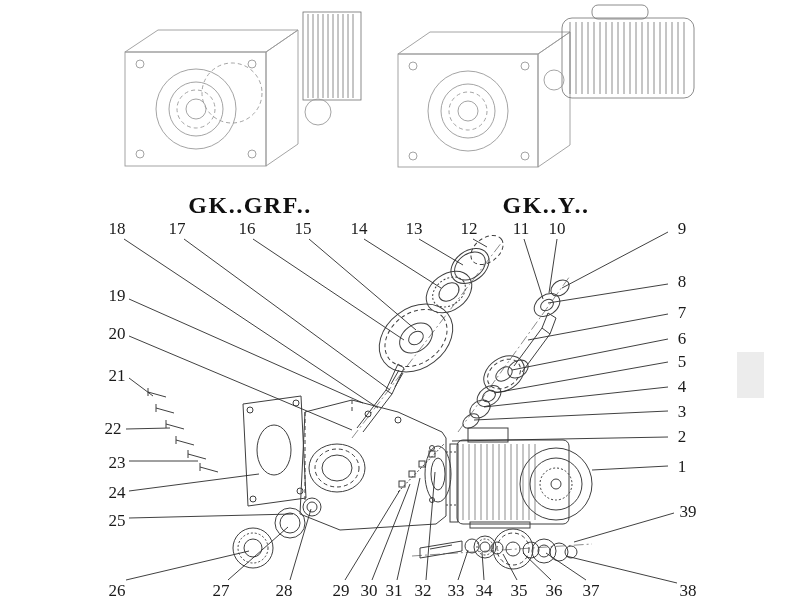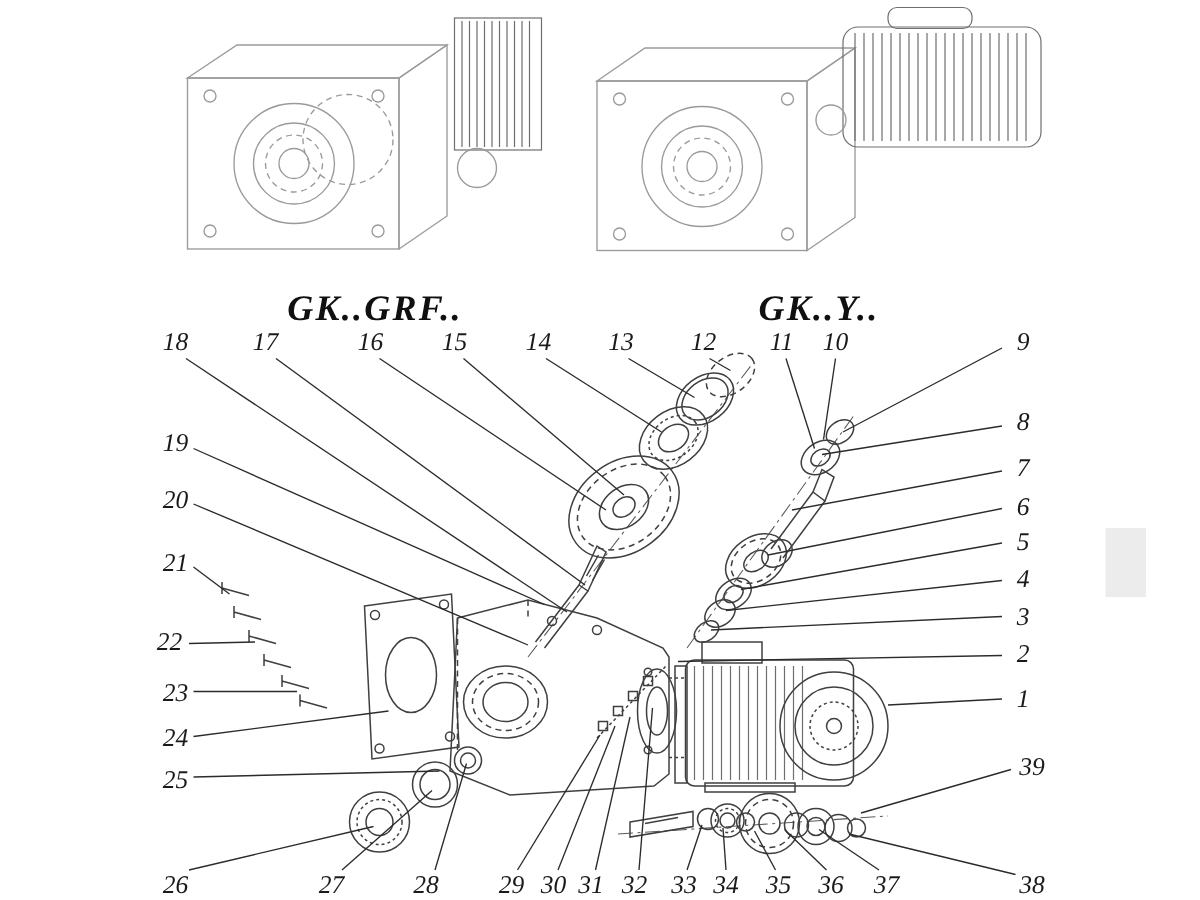--- a/index.html
+++ b/index.html
@@ -1,17 +1,17 @@
 <!DOCTYPE html>
 <html><head>
 <meta charset="utf-8">
 <style>
   html,body{margin:0;padding:0;background:#ffffff;}
   .canvas{position:relative;width:764px;height:600px;background:#fff;overflow:hidden;
-          font-family:"Liberation Serif",serif;font-style:italic;}
+          font-family:"Liberation Serif",serif;}
   svg{position:absolute;left:0;top:0;}
   .title{font-family:"Liberation Serif",serif;font-size:24px;font-weight:bold;
          letter-spacing:1.5px;fill:#101010;text-anchor:middle;}
   .callout{font-family:"Liberation Serif",serif;font-size:17px;fill:#1a1a1a;text-anchor:middle;}
   .leader{stroke:#2b2b2b;stroke-width:0.9;fill:none;}
   .art{stroke:#3f3f3f;stroke-width:1;fill:none;}
   .lt{stroke:#9a9a9a;stroke-width:0.9;fill:none;}
   .fin{stroke:#6e6e6e;stroke-width:0.8;fill:none;}
   .cl{stroke:#5a5a5a;stroke-width:0.7;fill:none;stroke-dasharray:10 3 2 3;}
   .dash{stroke-dasharray:4 3;}

